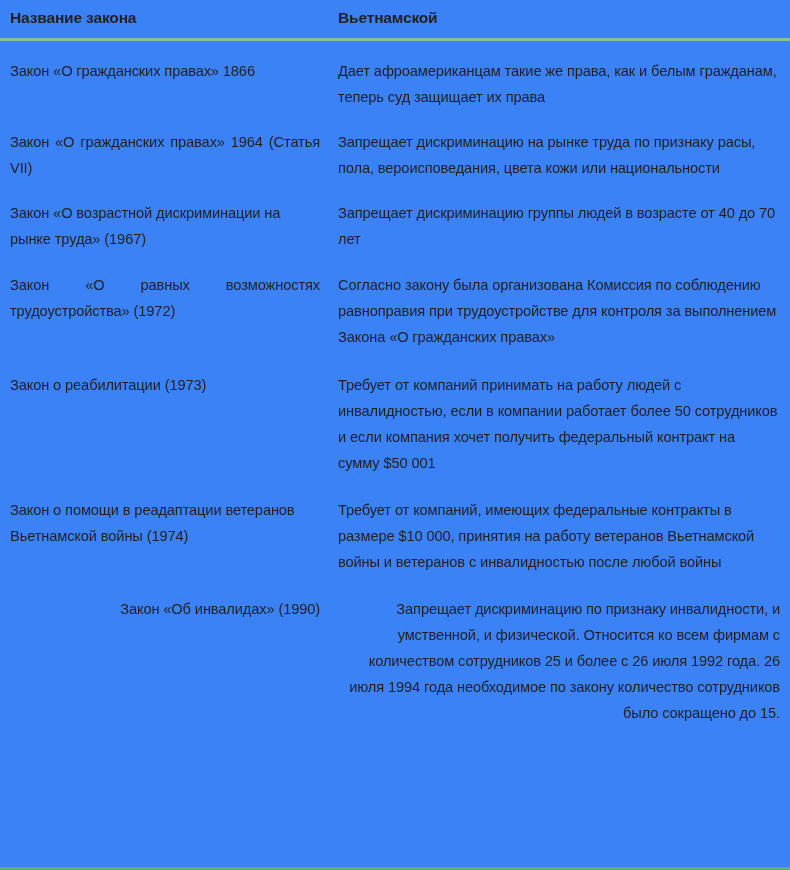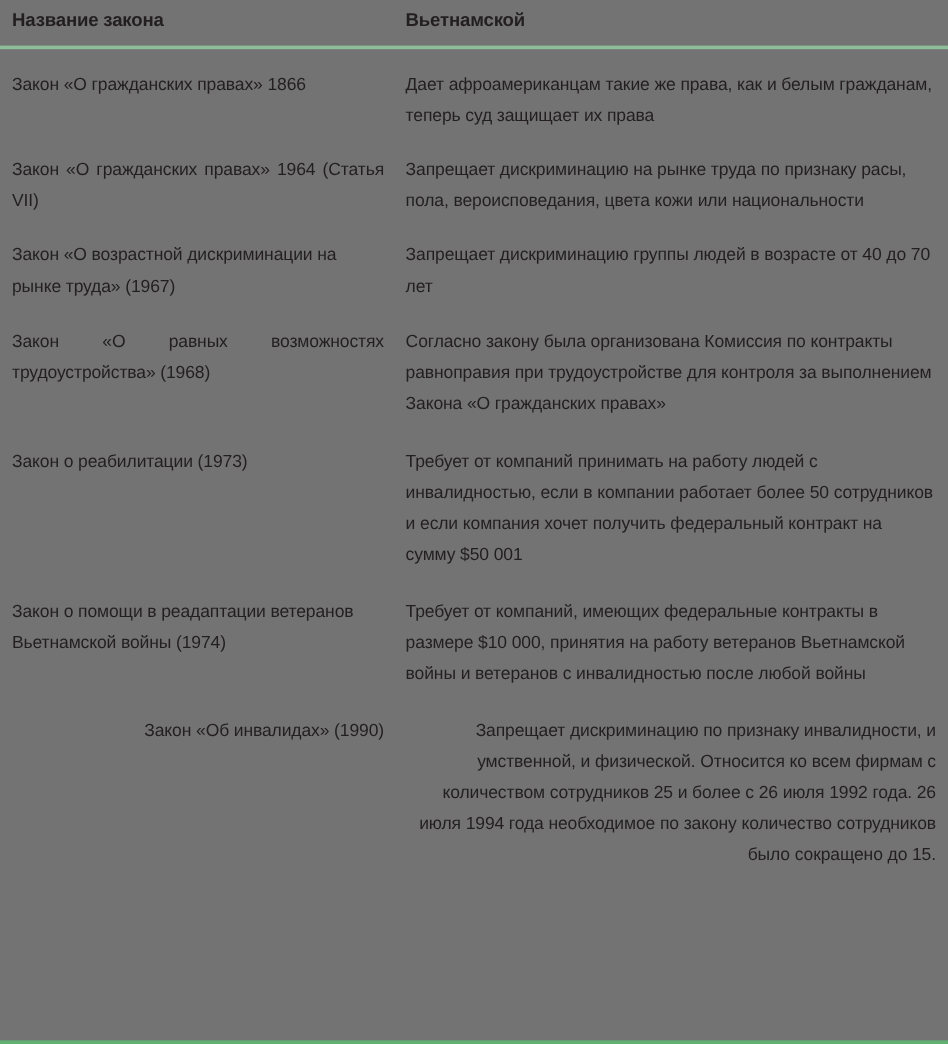--- a/index.html
+++ b/index.html
@@ -15,21 +15,21 @@
     color: #231f20;
     overflow: hidden;
   }
 
   .law-table {
     width: 790px;
     height: 870px;
     box-sizing: border-box;
     display: flex;
     flex-direction: column;
-    background: #737373;
+    background: #3b82f6;
   }
 
   
   .table-header {
     display: flex;
     flex-direction: row;
     align-items: flex-start;
     padding: 8px 10px 0 10px;
     box-sizing: border-box;
     height: 38px;
@@ -137,24 +137,24 @@
       <div class="cell cell-name">
         <p>Закон «О возрастной дискриминации на рынке труда» (1967)</p>
       </div>
       <div class="cell cell-content">
         <p>Запрещает дискриминацию группы людей в возрасте от 40 до 70 лет</p>
       </div>
     </div>
 
     <div class="row row-r4">
       <div class="cell cell-name justify">
-        <p>Закон «О равных возможностях трудоустройства» (1968)</p>
+        <p>Закон «О равных возможностях трудоустройства» (1972)</p>
       </div>
       <div class="cell cell-content">
-        <p>Согласно закону была организована Комиссия по контракты равноправия при трудоустройстве для контроля за выполнением Закона «О гражданских правах»</p>
+        <p>Согласно закону была организована Комиссия по соблюдению равноправия при трудоустройстве для контроля за выполнением Закона «О гражданских правах»</p>
       </div>
     </div>
 
     <div class="row row-r5">
       <div class="cell cell-name">
         <p>Закон о реабилитации (1973)</p>
       </div>
       <div class="cell cell-content">
         <p>Требует от компаний принимать на работу людей с инвалидностью, если в компании работает более 50 сотрудников и если компания хочет получить федеральный контракт на сумму $50 001</p>
       </div>

